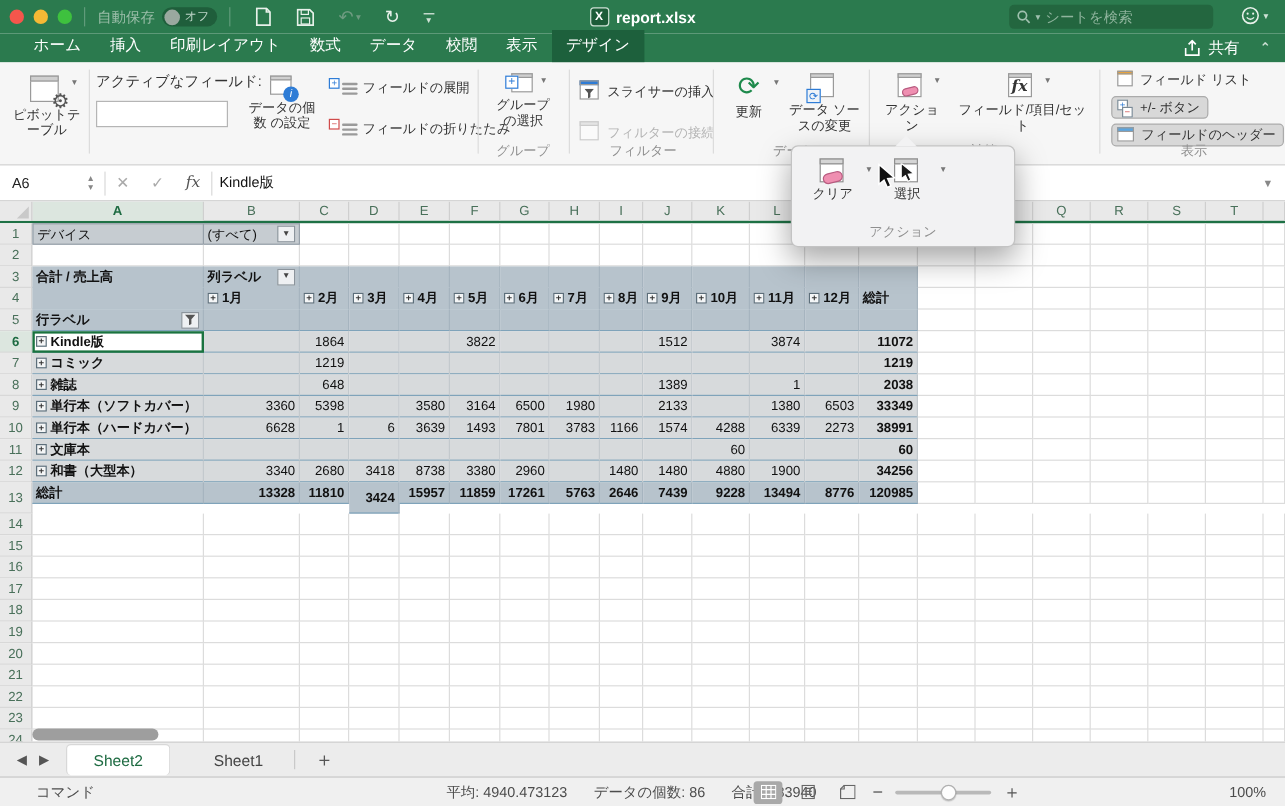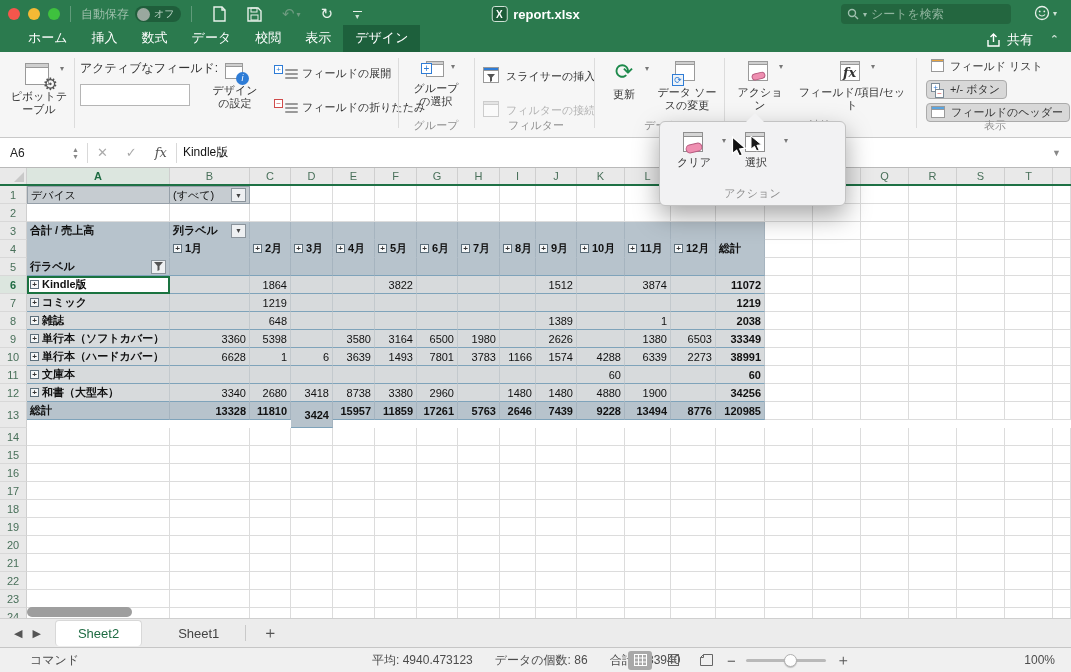--- a/index.html
+++ b/index.html
@@ -172,20 +172,21 @@
         <path d="M5 9.5c1.6 2 4.4 2 6 0" fill="none" stroke="#e8f1ea" stroke-width="1.2"></path>
       </svg>
     <span class="tb-caret">▾</span>
   </div>
 </div>
 
 <div id="tabbar" class="abs">
   <span style="width:16px"></span>
   <span class="rtab">ホーム</span>
   <span class="rtab">挿入</span>
+  <span class="rtab">印刷レイアウト</span>
   <span class="rtab">数式</span>
   <span class="rtab">データ</span>
   <span class="rtab">校閲</span>
   <span class="rtab">表示</span>
   <span class="rtab contextual">デザイン</span>
 </div>
 <div id="share" class="abs">
   <svg width="15" height="14" viewBox="0 0 15 14">
       <path d="M1 7v6h11V7" fill="none" stroke="#fff" stroke-width="1.4"></path>
       <path d="M6.5 9V1.5M3.5 4l3-3 3 3" fill="none" stroke="#fff" stroke-width="1.4"></path>
@@ -211,21 +212,21 @@
 
   <div class="abs" style="left:80px; top:6px; width:316px; height:78px;">
     <div class="abs" style="left:0;top:2px;font-size:12px;color:#333;">アクティブなフィールド:</div>
     <input id="af-input" class="abs" style="left: 0px; top: 26px;">
     <div class="rbig abs" style="left:126px;top:4px;width:58px;">
       <span class="ticon">
         <span class="frame"></span>
           <span class="hdr"></span>
         <span class="ovl" style="width:13px;height:13px;border-radius:50%;background:#2e7cd6;color:#fff;font-size:9px;font-style:italic;text-align:center;line-height:13px;">i</span>
       </span>
-      <span style="width:58px;">デザイン の設定</span>
+      <span style="width:58px;">データの個数 の設定</span>
     </div>
     <div class="rsmall abs" style="left:196px;top:8px;">
       <span style="position:relative;width:22px;height:14px;">
         <span class="linesicn" style="position:absolute;right:0;top:2px;width:13px;">
             <i></i>
             <i></i>
             <i></i>
           </span>
         <span class="boxpm" style="color:#2e7cd6;border-color:#2e7cd6;">+</span>
       </span>
@@ -592,21 +593,21 @@
       <div class="rowhead">9</div>
       <div class="cell pv-d bline bold" style="width: 143px; height: 18px;"><span class="xb">+</span>単行本（ソフトカバー）</div>
       <div class="cell pv-d bline num" style="width: 80px; height: 18px;">3360</div>
       <div class="cell pv-d bline num" style="width: 41px; height: 18px;">5398</div>
       <div class="cell pv-d bline" style="width: 42px; height: 18px;"></div>
       <div class="cell pv-d bline num" style="width: 42px; height: 18px;">3580</div>
       <div class="cell pv-d bline num" style="width: 42px; height: 18px;">3164</div>
       <div class="cell pv-d bline num" style="width: 41px; height: 18px;">6500</div>
       <div class="cell pv-d bline num" style="width: 42px; height: 18px;">1980</div>
       <div class="cell pv-d bline" style="width: 36px; height: 18px;"></div>
-      <div class="cell pv-d bline num" style="width: 41px; height: 18px;">2626</div>
+      <div class="cell pv-d bline num" style="width: 41px; height: 18px;">2133</div>
       <div class="cell pv-d bline" style="width: 48px; height: 18px;"></div>
       <div class="cell pv-d bline num" style="width: 46px; height: 18px;">1380</div>
       <div class="cell pv-d bline num" style="width: 45px; height: 18px;">6503</div>
       <div class="cell pv-d bline num bold" style="width: 49px; height: 18px;">33349</div>
       <div class="cell" style="width: 48px; height: 18px;"></div>
       <div class="cell" style="width: 48px; height: 18px;"></div>
       <div class="cell" style="width: 48px; height: 18px;"></div>
       <div class="cell" style="width: 48px; height: 18px;"></div>
       <div class="cell" style="width: 48px; height: 18px;"></div>
       <div class="cell" style="width: 48px; height: 18px;"></div>

